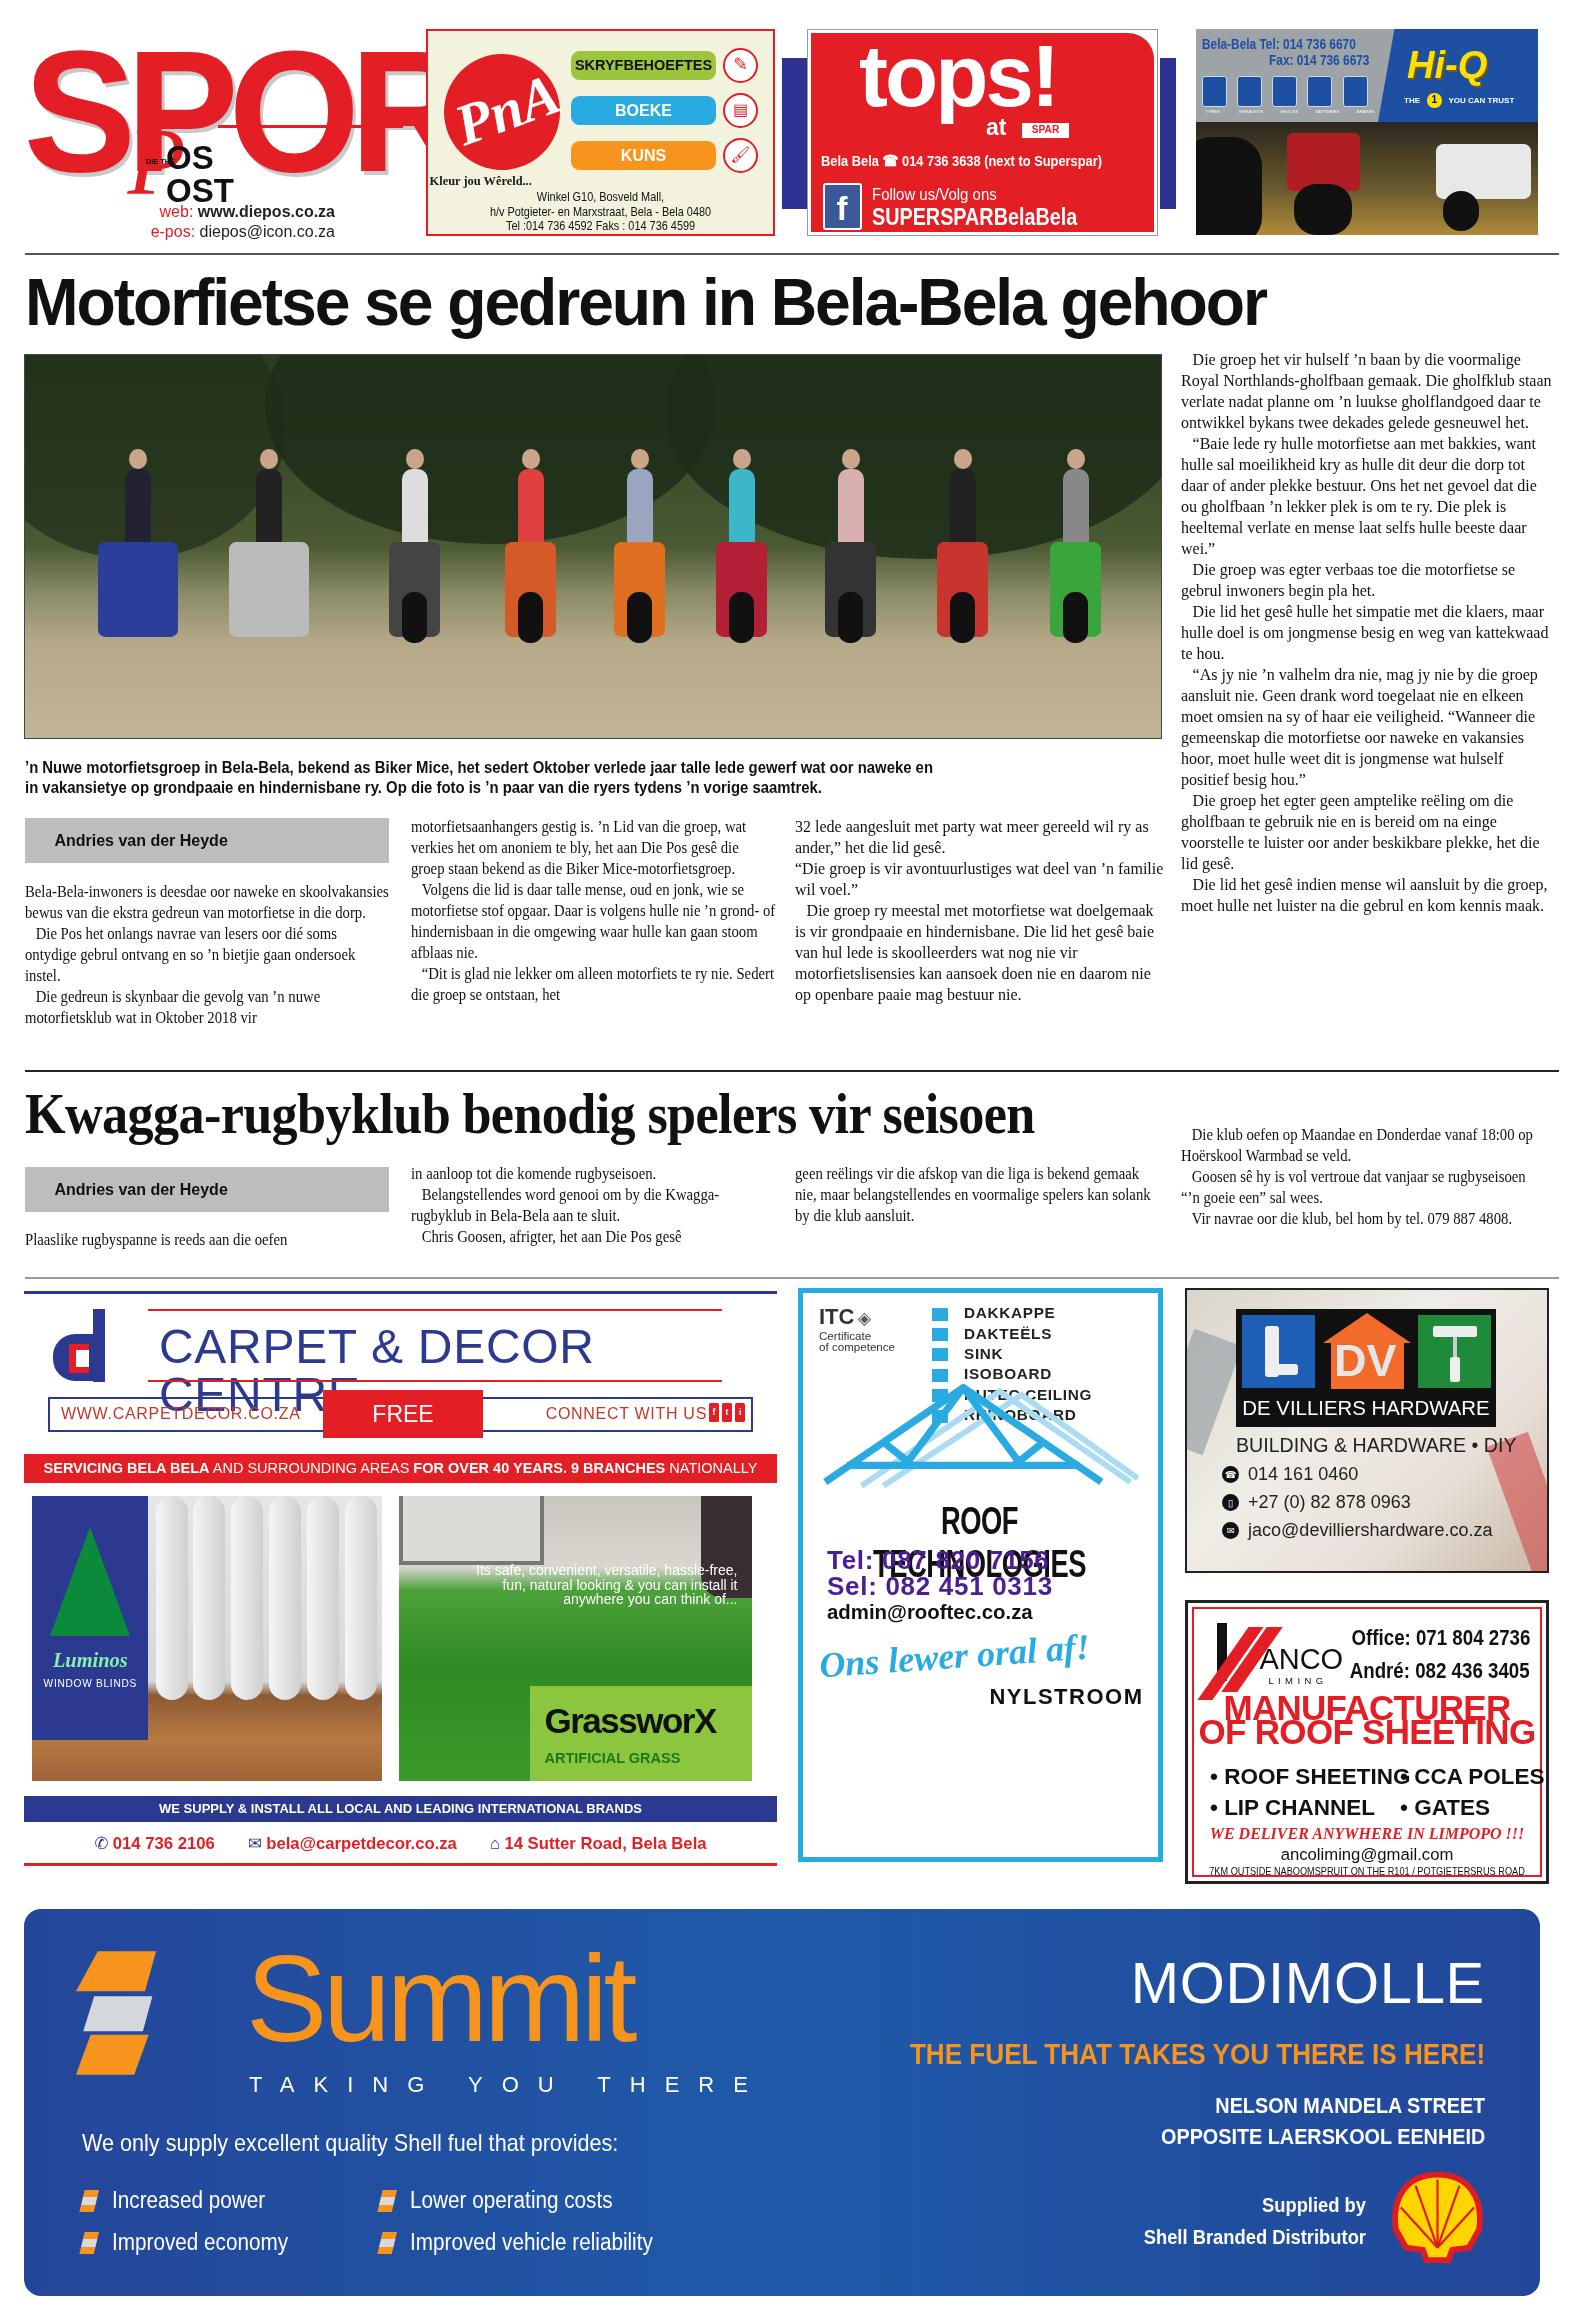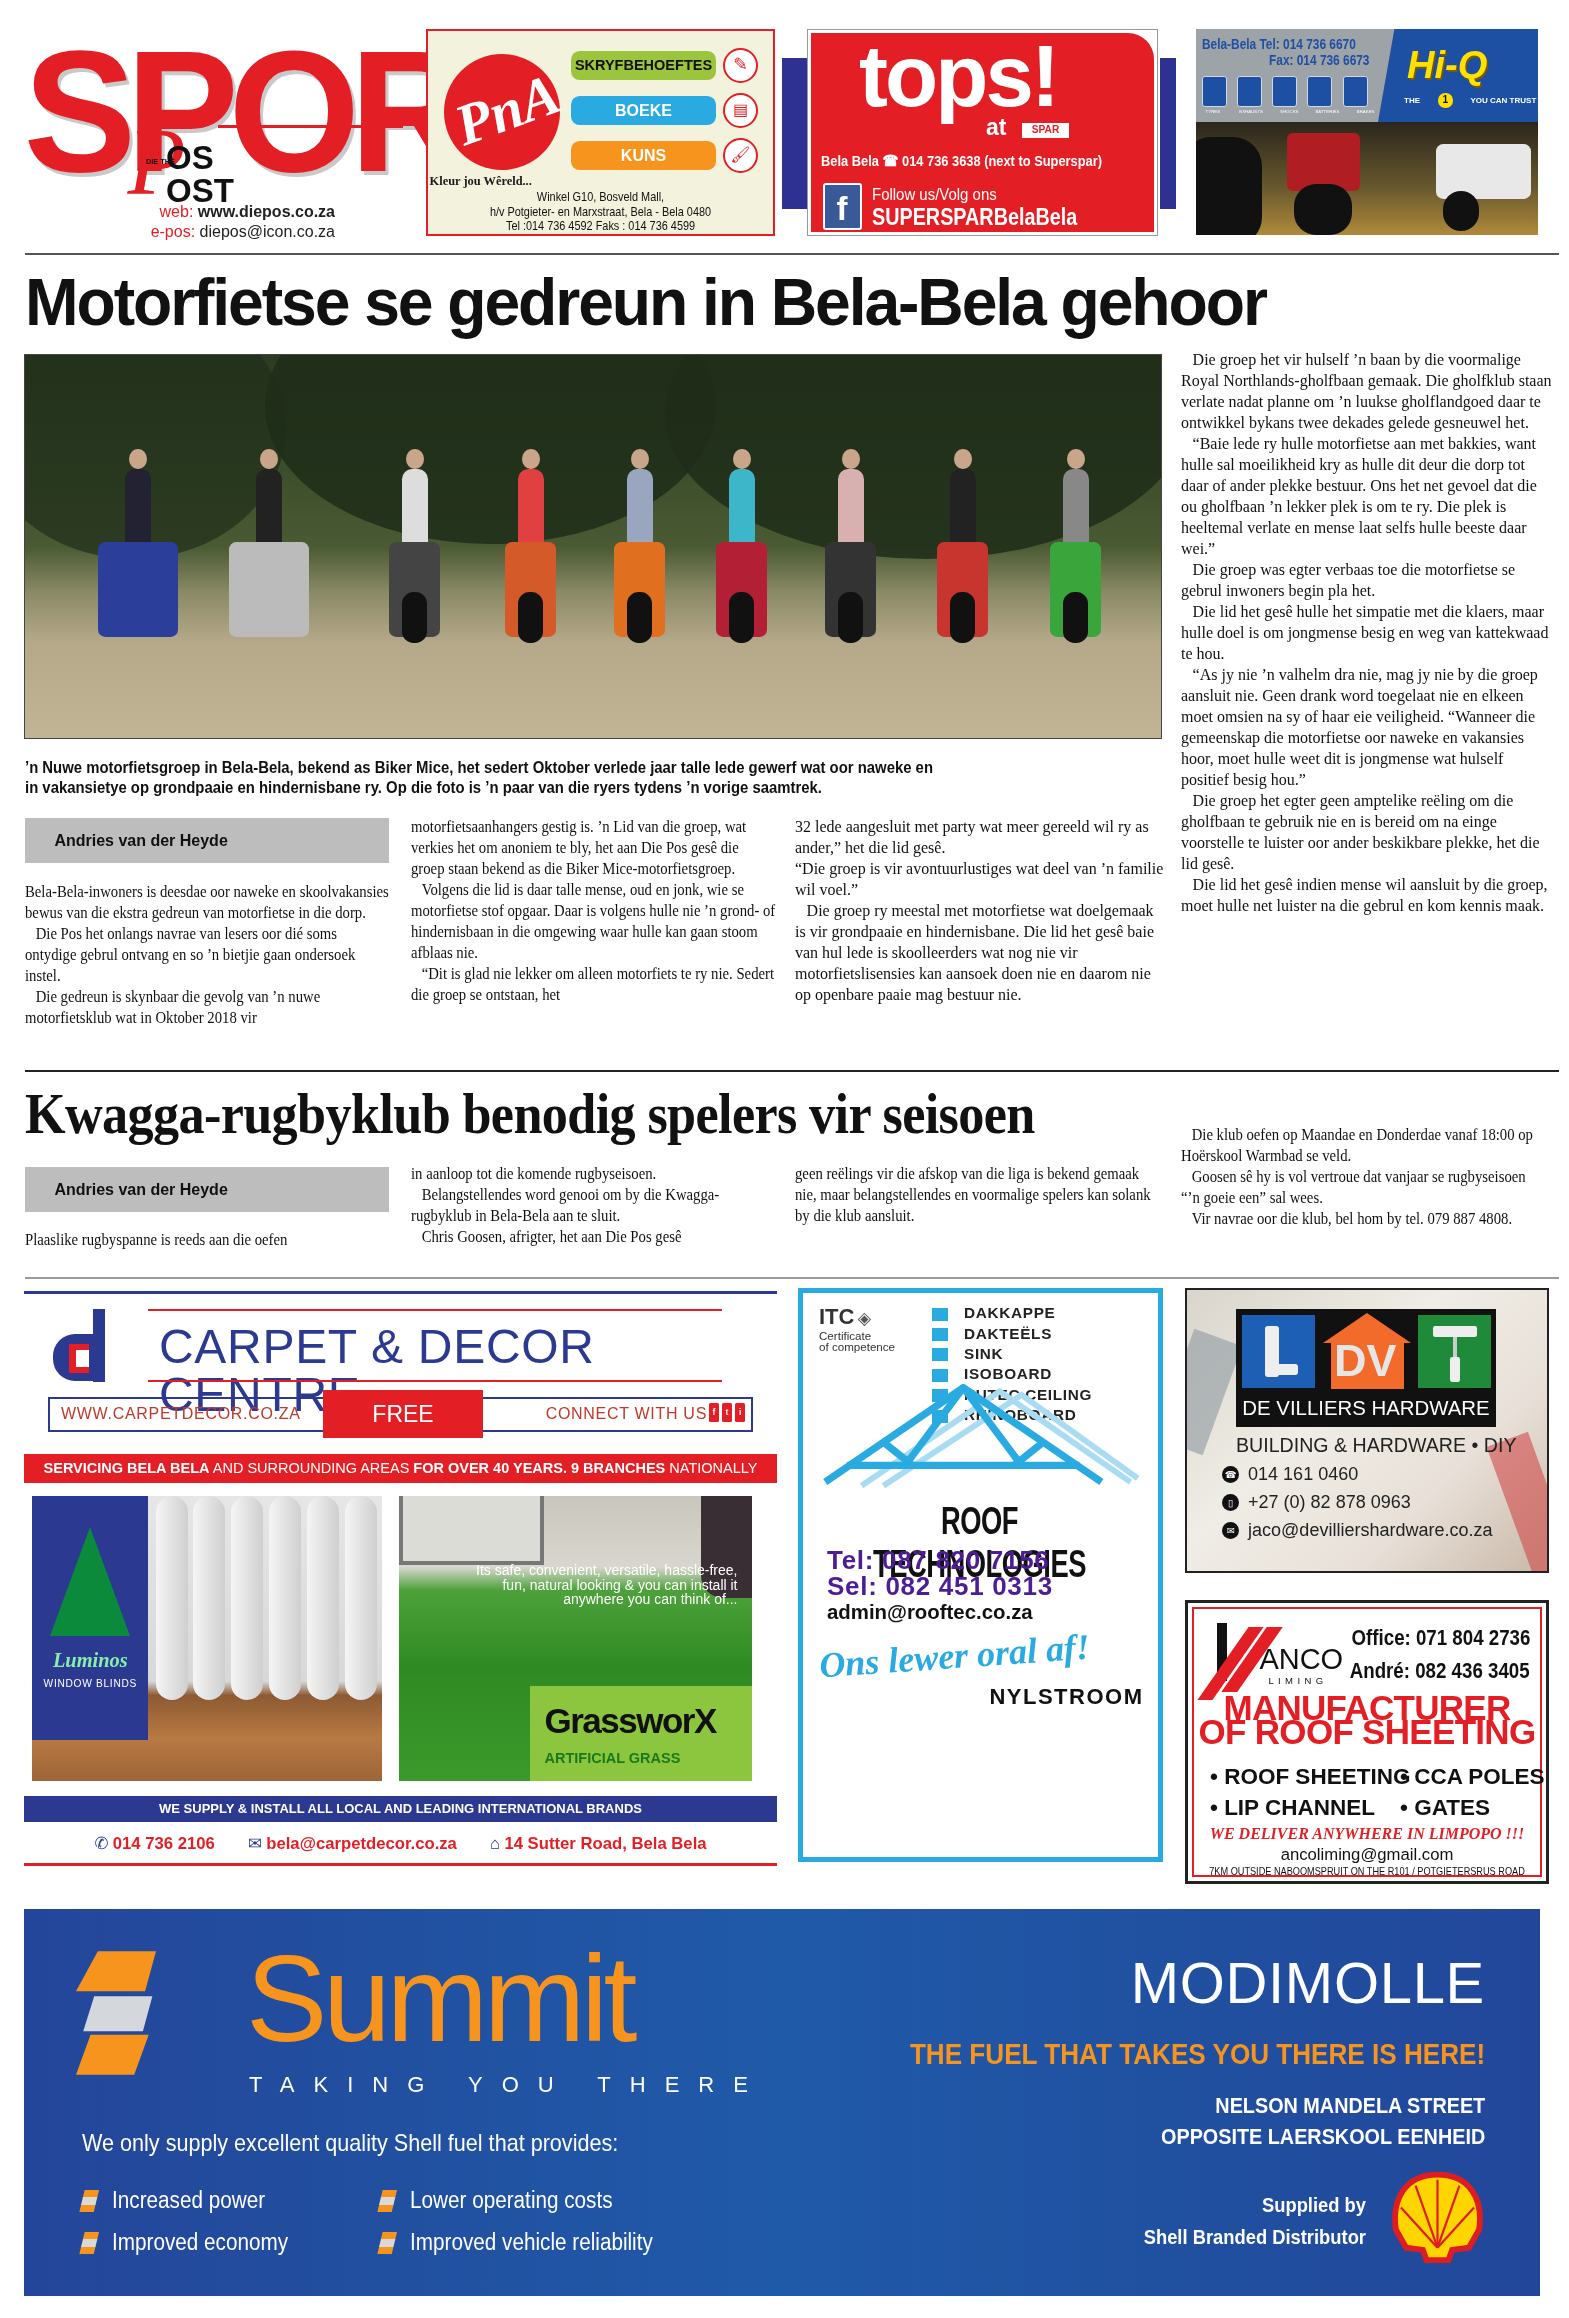--- a/index.html
+++ b/index.html
@@ -104,21 +104,21 @@
   .anco-inner { position: absolute; left: 3.6px; top: 3.6px; right: 3.6px; bottom: 3.6px; border: 2.2px solid #e31e24; }
   .anco-logo { position: absolute; left: 20.4px; top: 20.4px; width: 138px; height: 80px; }
   .anco-phone { position: absolute; right: 16px; font-family: "Liberation Sans", sans-serif; font-weight: 900; font-size: 22px; color: #111; transform: scaleX(0.85); transform-origin: right; }
   .anco-manu { position: absolute; left: 0; width: 100%; text-align: center; font-family: "Liberation Sans", sans-serif; font-weight: 900; font-size: 35px; color: #e31e24; line-height: 1; letter-spacing: -0.7px; }
   .anco-items { position: absolute; left: 22px; font-family: "Liberation Sans", sans-serif; font-weight: 700; font-size: 22.5px; color: #111; }
   .anco-deliver { position: absolute; left: 0; width: 100%; text-align: center; font-family: "Liberation Serif", serif; font-style: italic; font-weight: 700; font-size: 16px; color: #e31e24; }
   .anco-mail { position: absolute; left: 0; width: 100%; text-align: center; font-family: "Liberation Sans", sans-serif; font-size: 16.7px; color: #111; }
   .anco-addr { position: absolute; left: 0; width: 100%; text-align: center; font-family: "Liberation Sans", sans-serif; font-size: 10.2px; color: #111; transform: scaleX(0.9); }
 
   
-  .summit { left: 24px; top: 1909px; width: 1516px; height: 387px; background: linear-gradient(90deg, #24469a 0%, #1f5aa8 50%, #22479a 100%); overflow: hidden; }
+  .summit { left: 24px; top: 1909px; width: 1516px; height: 387px; background: linear-gradient(90deg, #24469a 0%, #1f5aa8 50%, #22479a 100%); overflow: hidden; border-radius: 17px; }
   .summit-mark { position: absolute; left: 52px; top: 42px; width: 80px; height: 124px; }
   .summit-name { position: absolute; left: 222px; top: 29px; font-family: "Liberation Sans", sans-serif; font-weight: 400; font-size: 122px; color: #f7941d; letter-spacing: -4.4px; line-height: 1; }
   .summit-tag { position: absolute; left: 225px; top: 163px; font-family: "Liberation Sans", sans-serif; font-size: 22px; letter-spacing: 19px; color: #fff; }
   .summit-intro { position: absolute; left: 58px; top: 220px; font-family: "Liberation Sans", sans-serif; font-size: 24px; color: #fff; transform: scaleX(0.9); transform-origin: left; }
   .summit-bullet { position: absolute; font-family: "Liberation Sans", sans-serif; font-size: 23px; color: #fff; display: flex; align-items: center; gap: 17.4px; transform: scaleX(0.9); transform-origin: left; }
   .mini-mark { width: 16px; height: 22px; display: inline-block; background: linear-gradient(180deg, #f7941d 0 33%, #d9d9d9 33% 66%, #f7941d 66% 100%); transform: skewX(-15deg); }
   .modi-title { position: absolute; right: 55px; top: 40px; font-family: "Liberation Sans", sans-serif; font-size: 58px; color: #fff; letter-spacing: 0.7px; }
   .modi-sub { position: absolute; right: 55px; top: 129px; font-family: "Liberation Sans", sans-serif; font-weight: 700; font-size: 29px; color: #f7941d; transform: scaleX(0.9); transform-origin: right; }
   .modi-addr { position: absolute; right: 55px; top: 182px; text-align: right; font-family: "Liberation Sans", sans-serif; font-weight: 700; font-size: 22px; color: #fff; line-height: 30.5px; transform: scaleX(0.9); transform-origin: right; }
   .modi-supplied { position: absolute; right: 174px; top: 280px; text-align: right; font-family: "Liberation Sans", sans-serif; font-weight: 700; font-size: 20.4px; color: #fff; line-height: 32px; transform: scaleX(0.9); transform-origin: right; }
@@ -187,21 +187,21 @@
     <div style="width:25px;height:30.5px;background:#1d4fa3;border:1.5px solid #cfd8e6;border-radius:2.9px;"></div>
   </div>
   <div style="position:absolute;left:2.9px;top:80px;display:flex;gap:10.2px;font-family:'Liberation Sans',sans-serif;font-size:4.4px;color:#fff;">
     <span style="width:28px;text-align:center">TYRES</span>
     <span style="width:28px;text-align:center">EXHAUSTS</span>
     <span style="width:28px;text-align:center">SHOCKS</span>
     <span style="width:28px;text-align:center">BATTERIES</span>
     <span style="width:28px;text-align:center">BRAKES</span>
   </div>
   <div style="position:absolute;left:211px;top:14.5px;font-family:'Liberation Sans',sans-serif;font-weight:900;font-style:italic;font-size:38px;color:#ffe000;text-shadow:1.5px 1.5px 0 #7a5a00;">Hi-Q</div>
-  <div style="position:absolute;left:208px;top:64px;font-family:'Liberation Sans',sans-serif;font-weight:900;font-size:8px;color:#fff;display:flex;align-items:center;gap:18px;">
+  <div style="position:absolute;left:208px;top:64px;font-family:'Liberation Sans',sans-serif;font-weight:900;font-size:8px;color:#fff;display:flex;align-items:center;gap:7px;">
     <span>THE</span>
     <span style="width:14.5px;height:14.5px;border-radius:50%;background:#ffe000;color:#111;text-align:center;line-height:14.5px;font-size:10.2px;">1</span>
     <span>YOU CAN TRUST</span>
   </div>
   <div style="position:absolute;left:0;top:93px;width:342px;height:113px;background:linear-gradient(180deg,#2a261c 0%,#6b5a2e 60%,#b08a3a 100%);">
     <div style="position:absolute;left:-14.5px;top:14.5px;width:80px;height:109px;border-radius:29px;background:#111;"></div>
     <div style="position:absolute;left:91px;top:11px;width:73px;height:58px;background:#b01e23;border-radius:5.8px;"></div>
     <div style="position:absolute;left:98px;top:62px;width:58px;height:51px;border-radius:22px;background:#111;"></div>
     <div style="position:absolute;left:240px;top:22px;width:95px;height:55px;background:#e8e8e8;border-radius:7.3px;"></div>
     <div style="position:absolute;left:247px;top:69px;width:36px;height:40px;border-radius:18px;background:#111;"></div>

